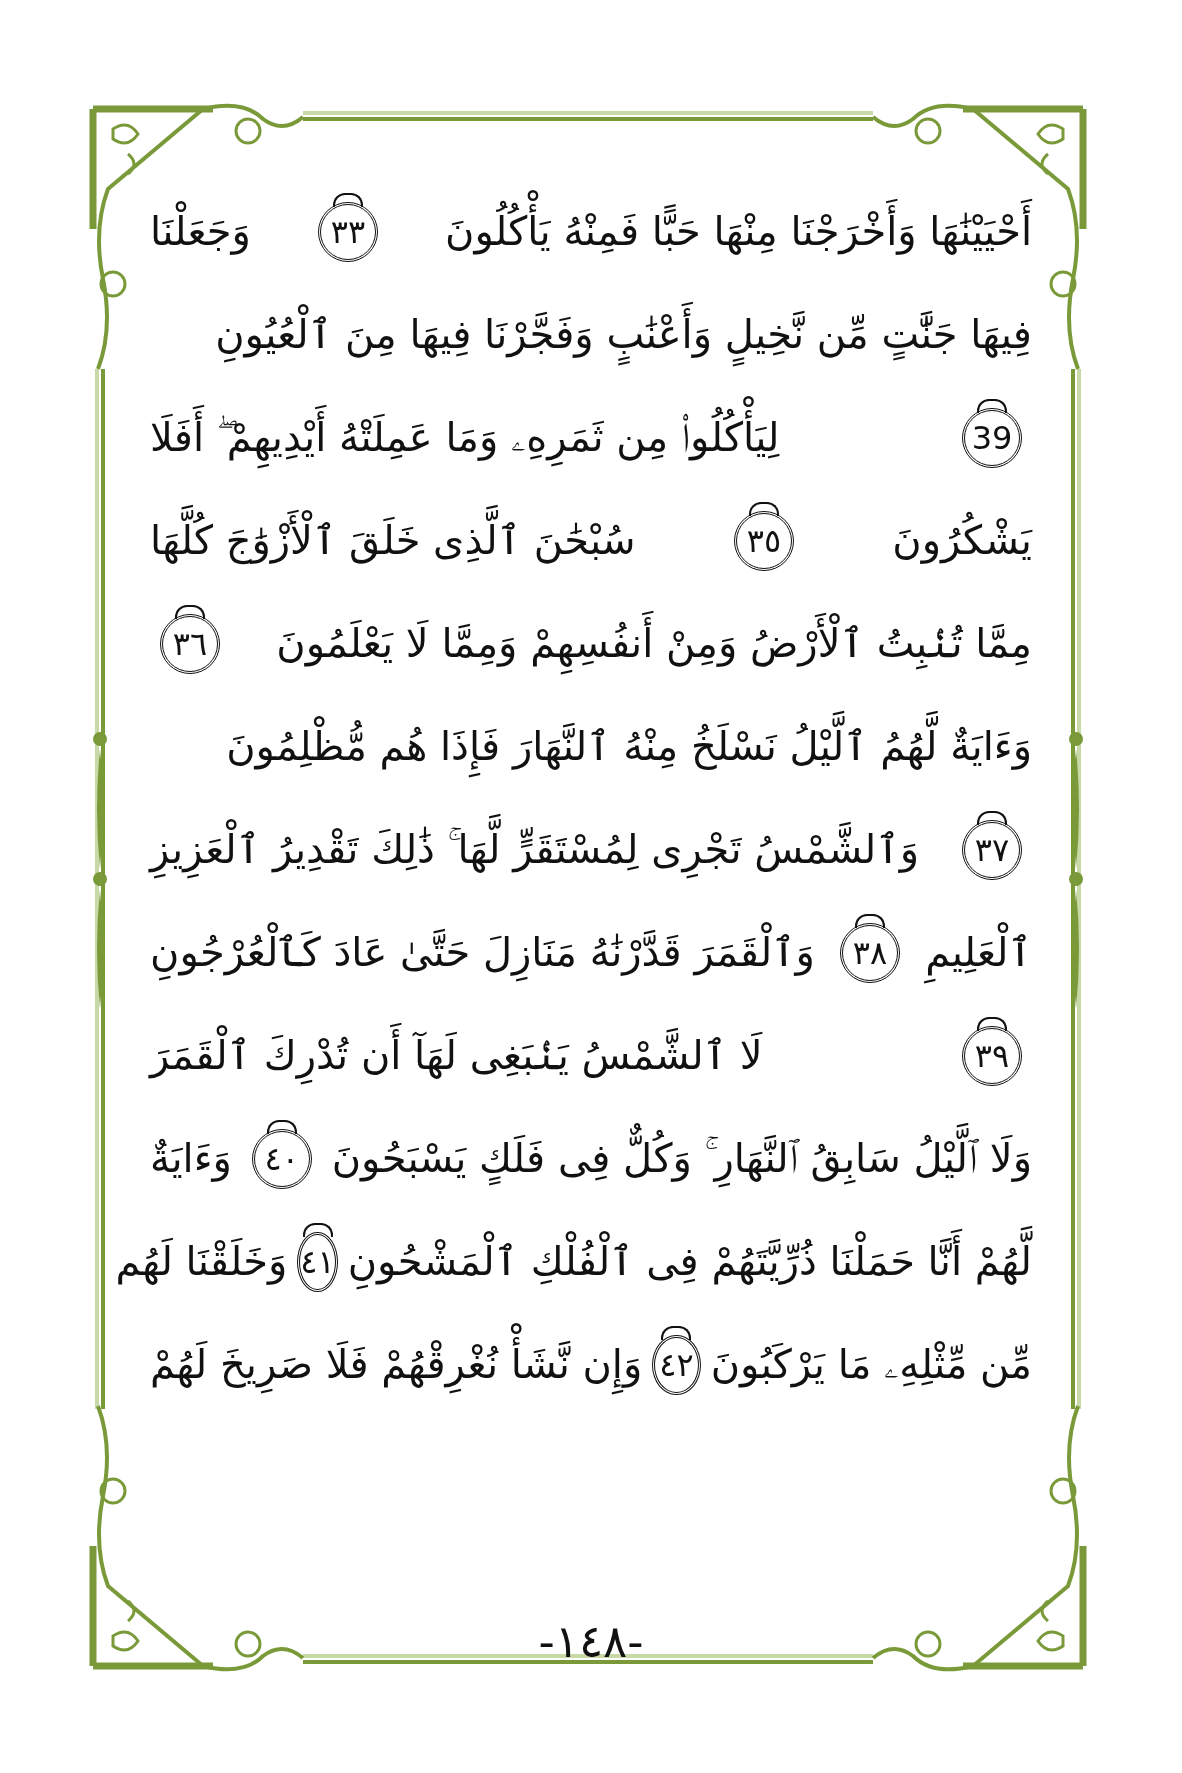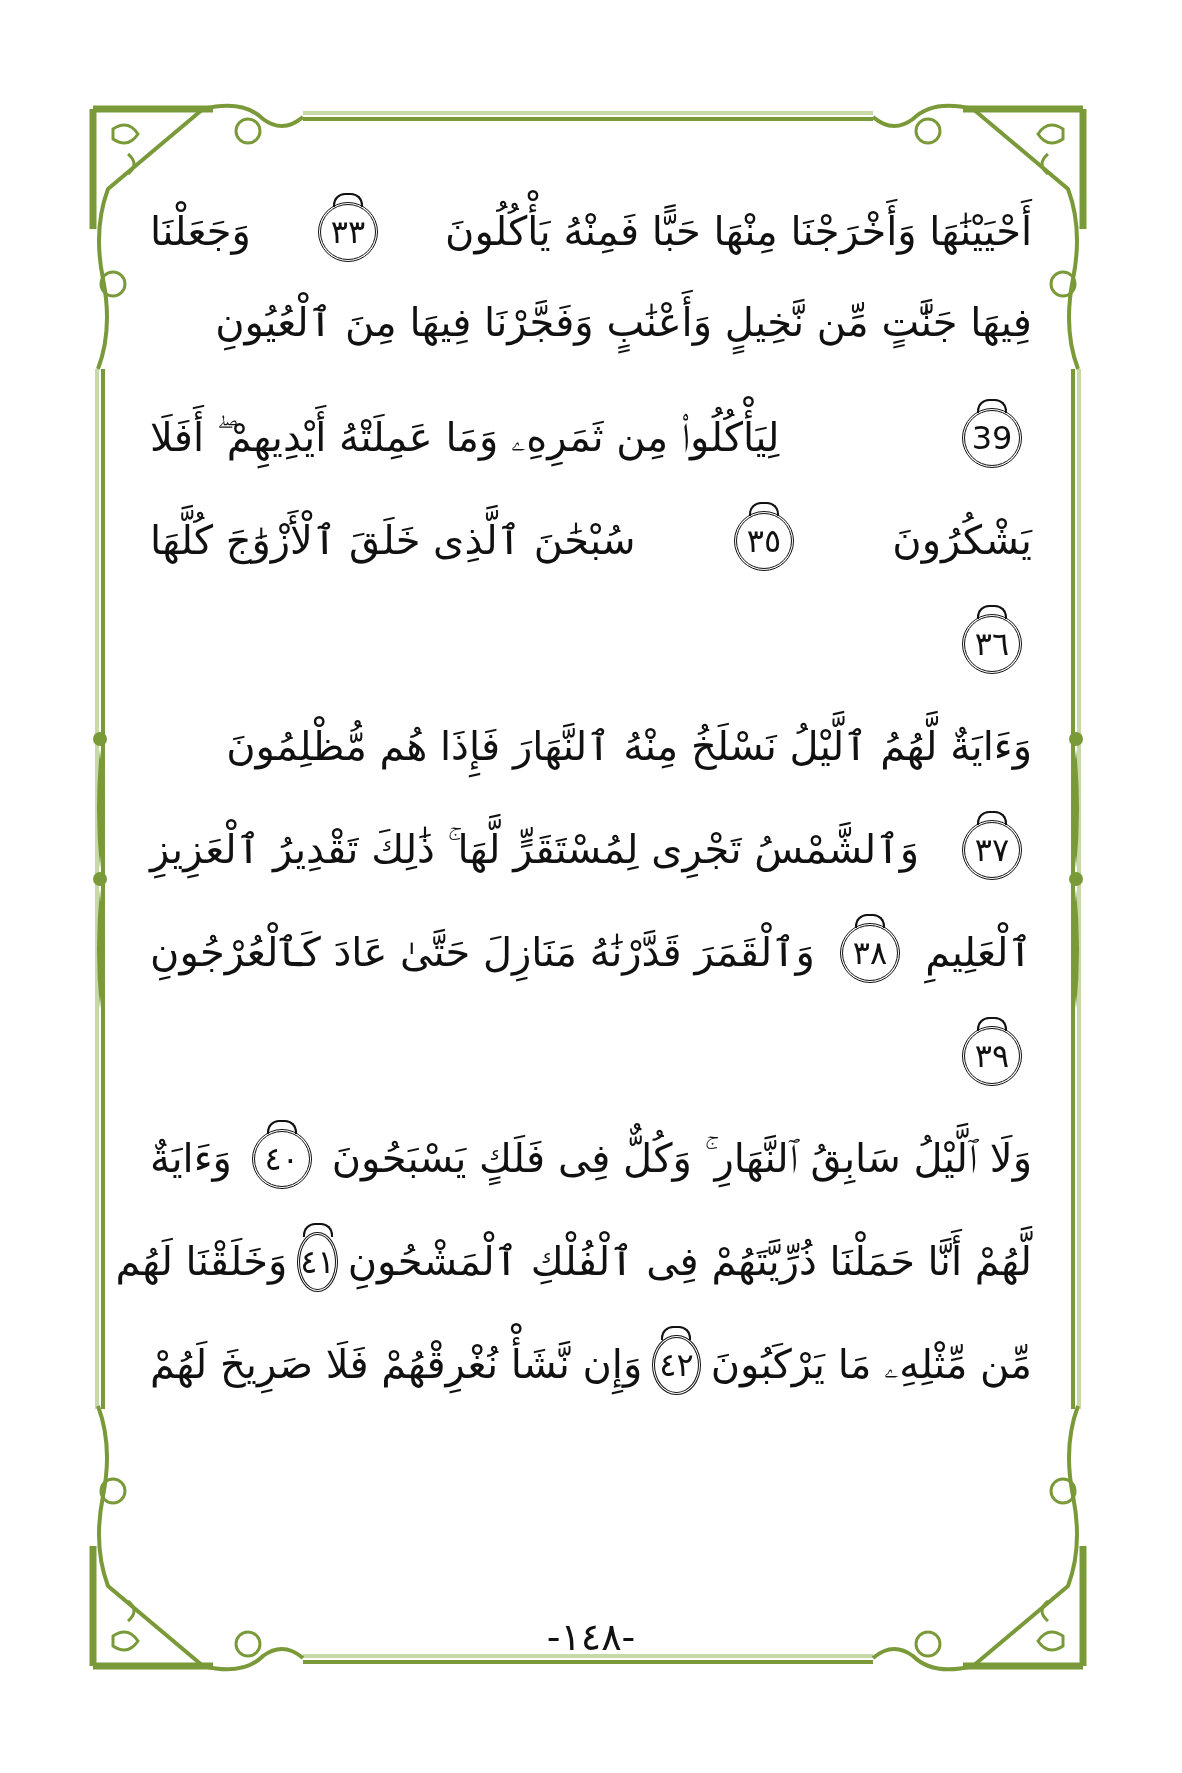--- a/index.html
+++ b/index.html
@@ -17,21 +17,21 @@
     display:inline-flex; align-items:center; justify-content:center;
     width:54px; height:54px; border:3px double #111; border-radius:50%;
     font-size:32px; margin:0 10px; position:relative; direction:rtl; line-height:1;
   }
   .ayah::before {
     content:""; position:absolute; top:-12px; left:50%; transform:translateX(-50%);
     width:26px; height:12px; border:2px solid #111; border-bottom:none; border-radius:12px 12px 0 0;
   }
   .page-number {
     position:absolute; left:0; right:0; top:1615px; text-align:center;
-    font-family:"DejaVu Sans", sans-serif; font-size:38px; color:#111; direction:rtl;
+    font-family:"DejaVu Sans", sans-serif; font-size:45px; color:#111; direction:rtl;
   }
 </style>
 </head>
 <body>
 
 <div class="frame">
   <svg viewBox="0 0 990 1557">
     <g fill="none" stroke="#7a9a3a">
 
       <line x1="210" y1="4" x2="780" y2="4" stroke-width="4" stroke="#c8d9a8"></line>
@@ -93,49 +93,51 @@
     </g>
   </svg>
 </div>
 
 <div class="text-block">
   <div class="line" style="top:0px">
     <span class="seg">أَحْيَيْنَٰهَا وَأَخْرَجْنَا مِنْهَا حَبًّا فَمِنْهُ يَأْكُلُونَ</span>
     <span class="ayah">٣٣</span>
     <span class="seg">وَجَعَلْنَا</span>
   </div>
-  <div class="line" style="top:91px">
+  <div class="line" style="top:103px">
     <span class="seg">فِيهَا جَنَّٰتٍ مِّن نَّخِيلٍ وَأَعْنَٰبٍ وَفَجَّرْنَا فِيهَا مِنَ ٱلْعُيُونِ</span>
   </div>
   <div class="line" style="top:206px">
     <span class="ayah">39</span>
     <span class="seg">لِيَأْكُلُوا۟ مِن ثَمَرِهِۦ وَمَا عَمِلَتْهُ أَيْدِيهِمْ ۖ أَفَلَا</span>
   </div>
   <div class="line" style="top:309px">
     <span class="seg">يَشْكُرُونَ</span>
     <span class="ayah">٣٥</span>
     <span class="seg">سُبْحَٰنَ ٱلَّذِى خَلَقَ ٱلْأَزْوَٰجَ كُلَّهَا</span>
   </div>
   <div class="line" style="top:412px">
+    <span class="seg">مِمَّا تُنۢبِتُ ٱلْأَرْضُ وَمِنْ أَنفُسِهِمْ وَمِمَّا لَا يَعْلَمُونَ</span>
     <span class="ayah">٣٦</span>
   </div>
   <div class="line" style="top:515px">
     <span class="seg">وَءَايَةٌ لَّهُمُ ٱلَّيْلُ نَسْلَخُ مِنْهُ ٱلنَّهَارَ فَإِذَا هُم مُّظْلِمُونَ</span>
   </div>
   <div class="line" style="top:618px">
     <span class="ayah">٣٧</span>
     <span class="seg">وَٱلشَّمْسُ تَجْرِى لِمُسْتَقَرٍّ لَّهَا ۚ ذَٰلِكَ تَقْدِيرُ ٱلْعَزِيزِ</span>
   </div>
   <div class="line" style="top:721px">
     <span class="seg">ٱلْعَلِيمِ</span>
     <span class="ayah">٣٨</span>
     <span class="seg">وَٱلْقَمَرَ قَدَّرْنَٰهُ مَنَازِلَ حَتَّىٰ عَادَ كَٱلْعُرْجُونِ</span>
   </div>
   <div class="line" style="top:824px">
     <span class="ayah">٣٩</span>
+    <span class="seg">لَا ٱلشَّمْسُ يَنۢبَغِى لَهَآ أَن تُدْرِكَ ٱلْقَمَرَ</span>
   </div>
   <div class="line" style="top:927px">
     <span class="seg">وَلَا ٱلَّيْلُ سَابِقُ ٱلنَّهَارِ ۚ وَكُلٌّ فِى فَلَكٍ يَسْبَحُونَ</span>
     <span class="ayah">٤٠</span>
     <span class="seg">وَءَايَةٌ</span>
   </div>
   <div class="line" style="top:1030px">
     <span class="seg">لَّهُمْ أَنَّا حَمَلْنَا ذُرِّيَّتَهُمْ فِى ٱلْفُلْكِ ٱلْمَشْحُونِ</span>
     <span class="ayah">٤١</span>
     <span class="seg">وَخَلَقْنَا لَهُم</span>

